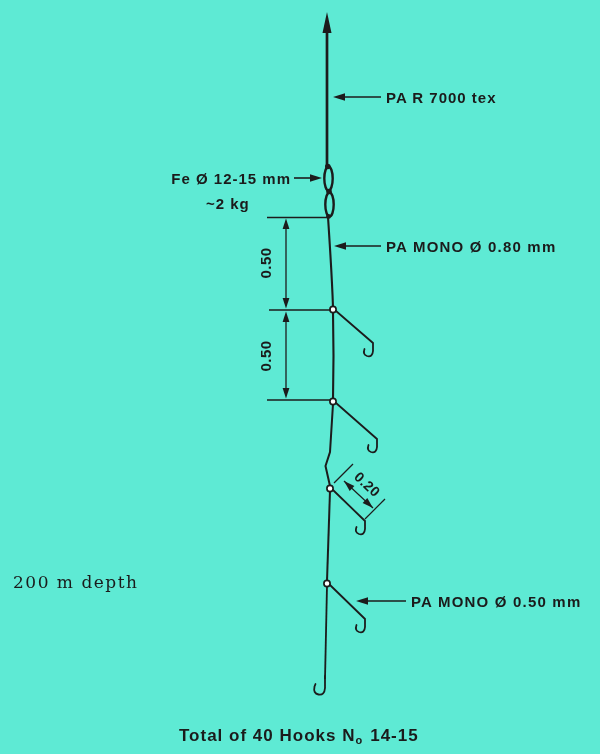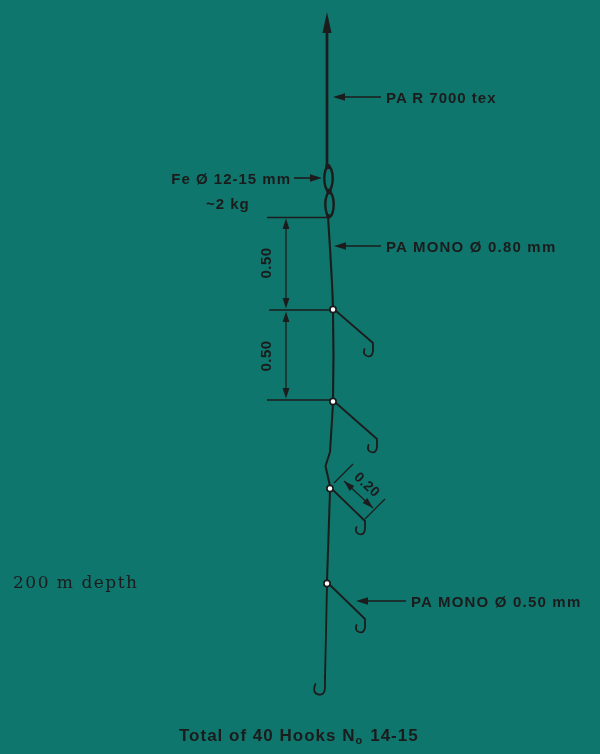--- a/index.html
+++ b/index.html
@@ -1,17 +1,17 @@
 <!DOCTYPE html>
 <html><head>
 <meta charset="utf-8">
 <style>
   html,body{margin:0;padding:0;background:#ffffff;}
   .canvas{
-    position:relative;width:600px;height:754px;background:#0f766e;
+    position:relative;width:600px;height:754px;background:#5eead4;
     font-family:"Liberation Sans",sans-serif;overflow:hidden;
   }
   svg{position:absolute;left:0;top:0;}
   .ink-stroke{stroke:#1c1c1c;fill:none;}
   .ink-fill{fill:#1c1c1c;stroke:none;}
   .swivel{stroke:#1c1c1c;fill:#ffffff;}
   text{fill:#1b1b1b;}
   .lbl{
     font-family:"Liberation Sans",sans-serif;
     font-size:15px;font-weight:700;letter-spacing:1px;

